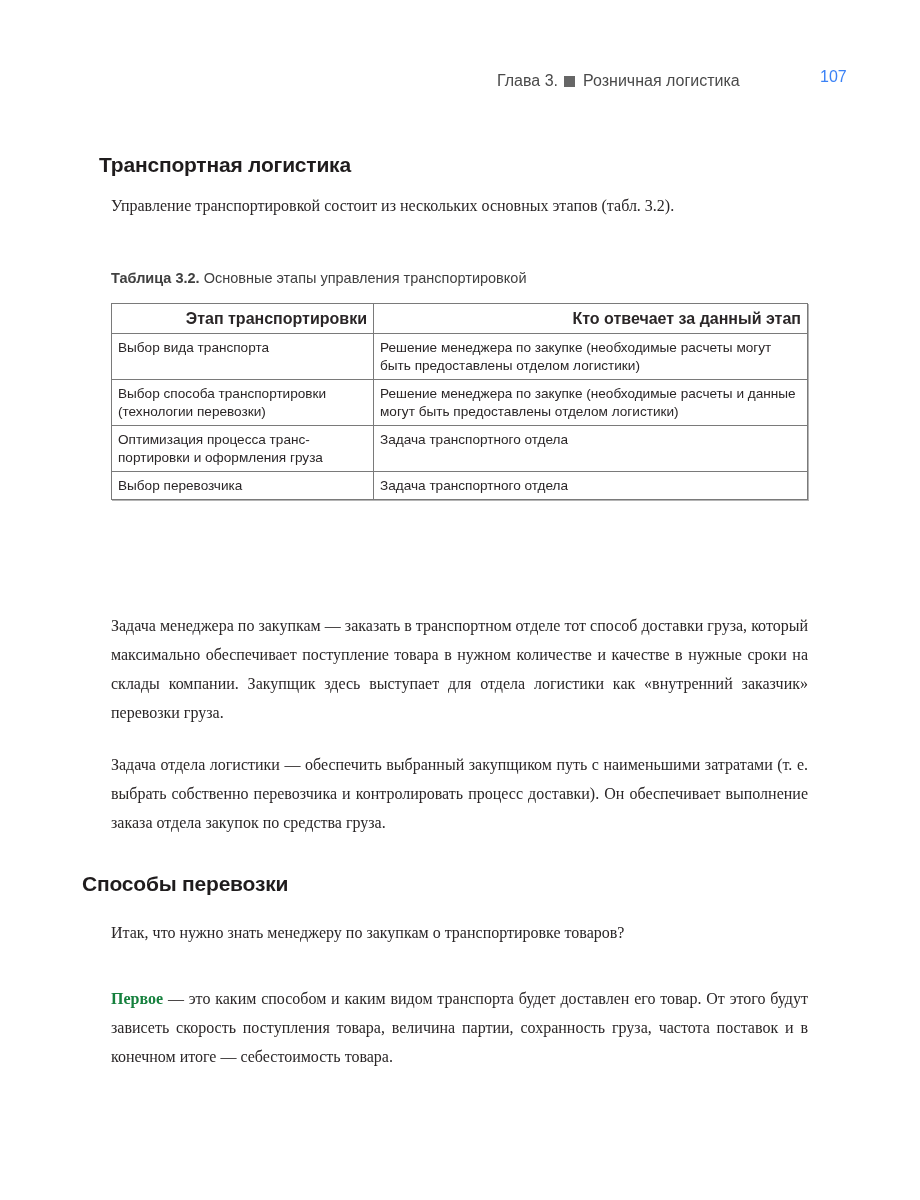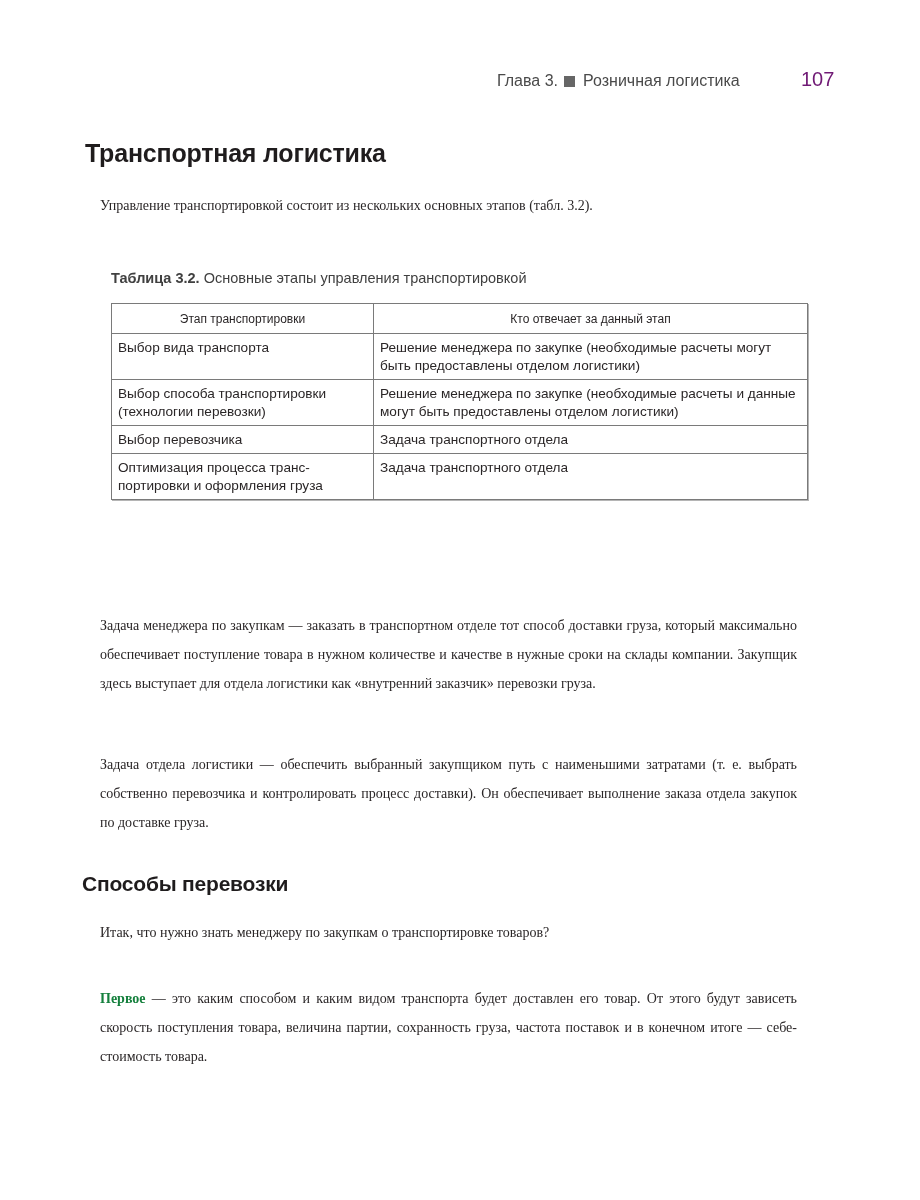--- a/index.html
+++ b/index.html
@@ -1,29 +1,29 @@
 <!DOCTYPE html>
 <html><head>
 <meta charset="utf-8">
 <style>
   html, body { margin:0; padding:0; background:#ffffff; }
   body { width:920px; height:1200px; position:relative; overflow:hidden; color:#231f20; }
   .running-head { position:absolute; top:68px; left:0; width:920px; height:24px; }
   .rh-chapter { position:absolute; left:497px; top:4px; font-family:"Liberation Sans", sans-serif; font-size:16px; color:#4a4a4a; white-space:nowrap; }
   .rh-square { display:inline-block; width:11px; height:11px; background:#666; margin:0 8px 0 6px; vertical-align:-1px; }
-  .rh-page { position:absolute; left:801px; top:0px; font-family:"Liberation Sans", sans-serif; font-size:20px; color:#701a75; }
-  h1.section-title { position:absolute; left:82px; top:136px; margin:3px; font-family:"Liberation Sans", sans-serif; font-weight:bold; font-size:25px; letter-spacing:-0.2px; color:#1f1c1d; white-space:nowrap; }
+  .rh-page { position:absolute; left:820px; top:0px; font-family:"Liberation Sans", sans-serif; font-size:16px; color:#3b82f6; }
+  h1.section-title { position:absolute; left:82px; top:136px; margin:17px; font-family:"Liberation Sans", sans-serif; font-weight:bold; font-size:21px; letter-spacing:-0.2px; color:#1f1c1d; white-space:nowrap; }
   h2.subsection-title { position:absolute; left:82px; top:872px; margin:0; font-family:"Liberation Sans", sans-serif; font-weight:bold; font-size:21px; letter-spacing:-0.2px; color:#1f1c1d; white-space:nowrap; }
-  .para { position:absolute; left:100px; width:697px; margin:0; font-family:"Liberation Serif", serif; font-size:14px; line-height:29px; text-align:justify; color:#2a2627; }
+  .para { position:absolute; left:111px; width:697px; margin:0; font-family:"Liberation Serif", serif; font-size:16px; line-height:29px; text-align:justify; color:#2a2627; }
   .para b { font-weight:bold; color:#15803d; }
   .caption { position:absolute; left:111px; top:270px; font-family:"Liberation Sans", sans-serif; font-size:14.5px; color:#404040; white-space:nowrap; }
   .caption b { font-weight:bold; }
   table.stages { position:absolute; left:111px; top:303px; width:697px; border-collapse:collapse; font-family:"Liberation Sans", sans-serif; font-size:13.6px; line-height:18px; color:#2a2627; }
   table.stages th, table.stages td { border:1px solid #7a7a7a; vertical-align:top; padding:5px 6px 4px 6px; text-align:left; }
-  table.stages th { text-align:center; font-weight:normal; padding:6px 6px 5px 6px; font-size:12px; }
+  table.stages th { text-align:right; font-weight:bold; padding:6px 6px 5px 6px; font-size:16px; }
   table.stages td:first-child, table.stages th:first-child { width:249px; }
   table.stages { box-shadow:1px 1px 0 #b5b5b5; }
 </style>
 </head>
 <body>
 
 <div class="running-head">
   <span class="rh-chapter"><span>Глава 3.</span><span class="rh-square"></span><span>Розничная логистика</span></span>
   <span class="rh-page">107</span>
 </div>
@@ -44,31 +44,31 @@
   <tbody>
     <tr>
       <td>Выбор вида транспорта</td>
       <td>Решение менеджера по закупке (необходимые расче­ты могут быть предоставлены отделом логистики)</td>
     </tr>
     <tr>
       <td>Выбор способа транспортиров­ки (технологии перевозки)</td>
       <td>Решение менеджера по закупке (необходимые рас­четы и данные могут быть предоставлены отделом логистики)</td>
     </tr>
     <tr>
-      <td>Выбор перевозчика</td>
+      <td>Оптимизация процесса транс­портировки и оформления груза</td>
       <td>Задача транспортного отдела</td>
     </tr>
     <tr>
-      <td>Оптимизация процесса транс­портировки и оформления груза</td>
+      <td>Выбор перевозчика</td>
       <td>Задача транспортного отдела</td>
     </tr>
   </tbody>
 </table>
 
 <p class="para" style="top:611px;">Задача менеджера по закупкам — заказать в транспортном отделе тот способ доставки груза, который максимально обеспечивает поступление товара в нужном количестве и качестве в нужные сроки на склады компа­нии. Закупщик здесь выступает для отдела логистики как «внутренний заказчик» перевозки груза.</p>
 
-<p class="para" style="top:750px;">Задача отдела логистики — обеспечить выбранный закупщиком путь с наименьшими затратами (т. е. выбрать собственно перевозчика и конт­ролировать процесс доставки). Он обеспечивает выполнение заказа от­дела закупок по доставке груза.</p>
+<p class="para" style="top:750px;">Задача отдела логистики — обеспечить выбранный закупщиком путь с наименьшими затратами (т. е. выбрать собственно перевозчика и конт­ролировать процесс доставки). Он обеспечивает выполнение заказа от­дела закупок по средства груза.</p>
 
 <h2 class="subsection-title">Способы перевозки</h2>
 
 <p class="para" style="top:918px;font-family:Liberation Serif, serif;">Итак, что нужно знать менеджеру по закупкам о транспортировке то­варов?</p>
 
 <p class="para" style="top:984px;"><b>Первое</b><span> — это каким способом и каким видом транспорта будет доставлен его товар. От этого будут зависеть скорость поступления товара, величина партии, сохранность груза, частота поставок и в конечном итоге — себе­стоимость товара.</span></p>
 
 </body></html>

